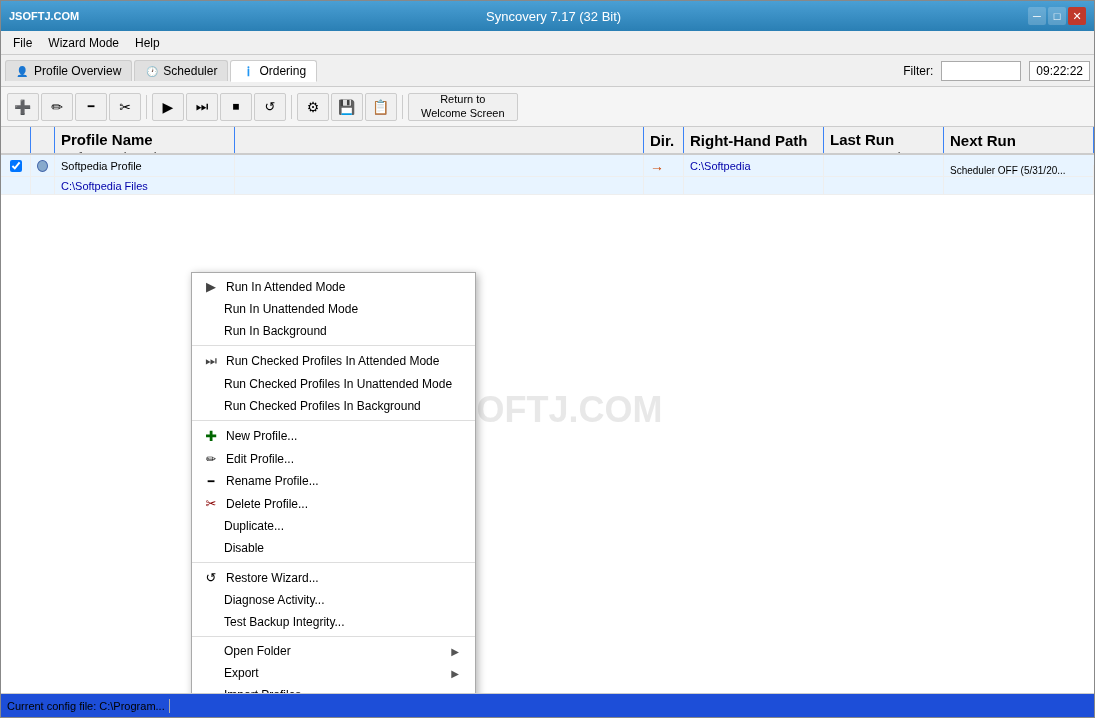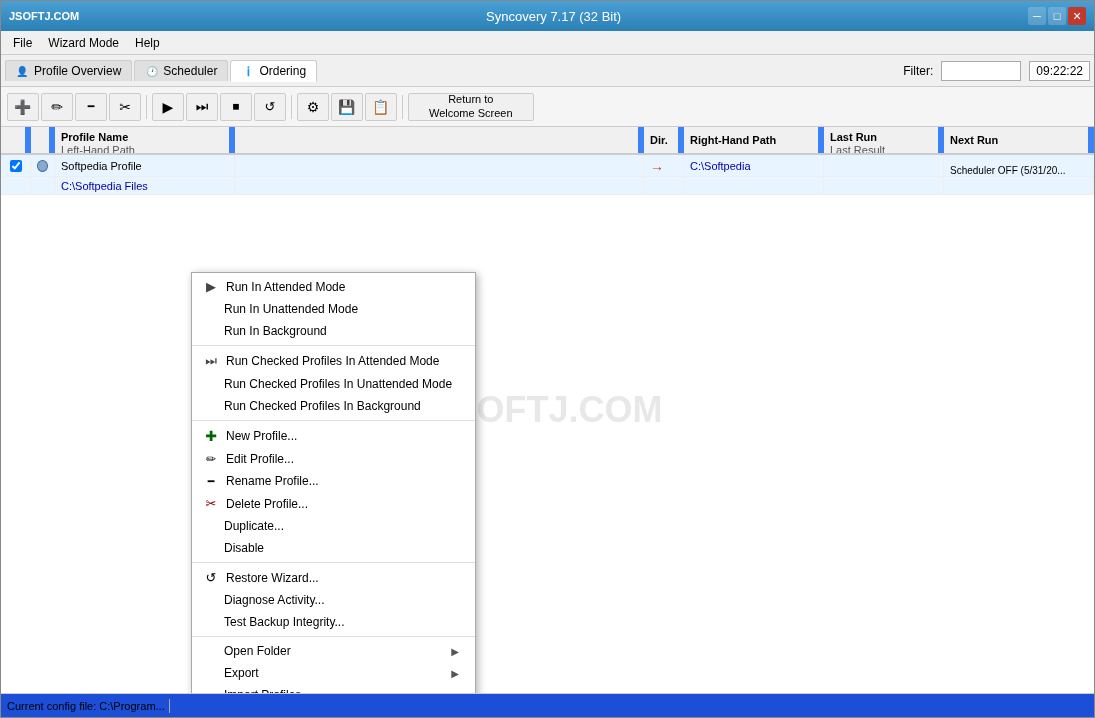--- a/index.html
+++ b/index.html
@@ -32,26 +32,26 @@
     
     
     .filter-area { margin-left: auto; display: flex; align-items: center; gap: 8px; font-size: 12px; }
     .filter-input { width: 80px; height: 20px; border: 1px solid #aaa; padding: 0 3px; font-size: 12px; }
     .time-display { font-size: 12px; background: white; border: 1px solid #aaa; padding: 2px 6px; }
 
     
     .main-toolbar { display: flex; align-items: center; padding: 4px 6px; background: #f5f5f5; border-bottom: 1px solid #ccc; gap: 2px; flex-shrink: 0; height: 40px; }
     .toolbar-btn { width: 32px; height: 28px; display: flex; align-items: center; justify-content: center; border: 1px solid #ccc; background: #f0f0f0; cursor: pointer; border-radius: 2px; font-size: 14px; }
     .toolbar-separator { width: 1px; height: 24px; background: #ccc; margin: 0 3px; }
-    .return-btn { display: flex; align-items: center; justify-content: center; border: 1px solid #ccc; background: #f0f0f0; cursor: pointer; border-radius: 2px; padding: 2px 20px; font-size: 11px; text-align: center; height: 28px; min-width: 90px; line-height: 1.2; }
+    .return-btn { display: flex; align-items: center; justify-content: center; border: 1px solid #ccc; background: #f0f0f0; cursor: pointer; border-radius: 2px; padding: 2px 12px; font-size: 11px; text-align: center; height: 28px; min-width: 90px; line-height: 1.2; }
 
     
     .table-area { flex: 1; background: white; overflow: hidden; position: relative; }
     .table-header { display: grid; grid-template-columns: 30px 24px 180px 1fr 40px 140px 120px 150px; background: #f0f0f0; border-bottom: 2px solid #ccc; height: 28px; }
-    .table-header-cell { padding: 4px 6px; font-size: 11px; font-weight: bold; border-right: 6px solid #3b82f6; display: flex; align-items: center; overflow: hidden; white-space: nowrap; }
+    .table-header-cell { padding: 4px 6px; font-size: 15px; font-weight: bold; border-right: 1px solid #3b82f6; display: flex; align-items: center; overflow: hidden; white-space: nowrap; }
     .table-row { display: grid; grid-template-columns: 30px 24px 180px 1fr 40px 140px 120px 150px; border-bottom: 1px solid #eee; background: #e8f4ff; }
     .table-cell { padding: 2px 6px; font-size: 11px; border-right: 1px solid #eee; display: flex; align-items: center; overflow: hidden; white-space: nowrap; }
     .table-row2 { display: grid; grid-template-columns: 30px 24px 180px 1fr 40px 140px 120px 150px; border-bottom: 1px solid #eee; }
     .checkbox-cell { display: flex; align-items: center; justify-content: center; }
     .arrow-right { color: #cc4400; font-size: 14px; }
     .profile-path { color: #00a; text-decoration: none; font-size: 11px; }
 
     
     .status-bar { height: 24px; background: #1d4ed8; border-top: 1px solid #ccc; display: flex; align-items: center; padding: 0 6px; font-size: 11px; flex-shrink: 0; text-align: center; }
     .status-divider { width: 1px; height: 14px; background: #aaa; margin: 0 4px; }

